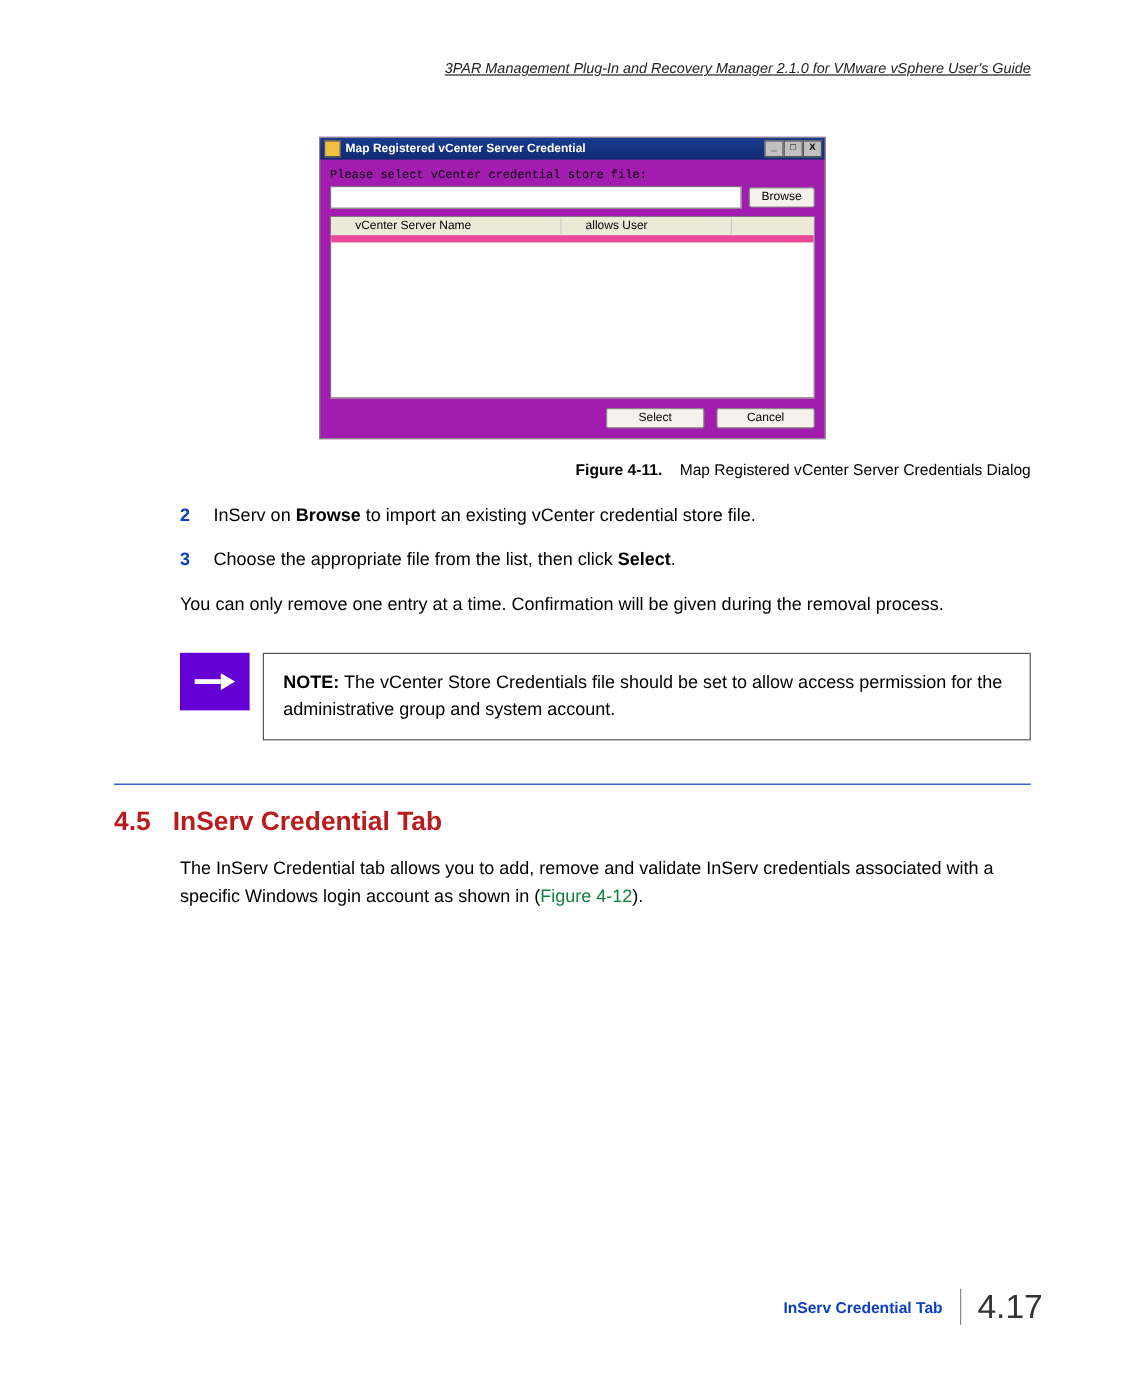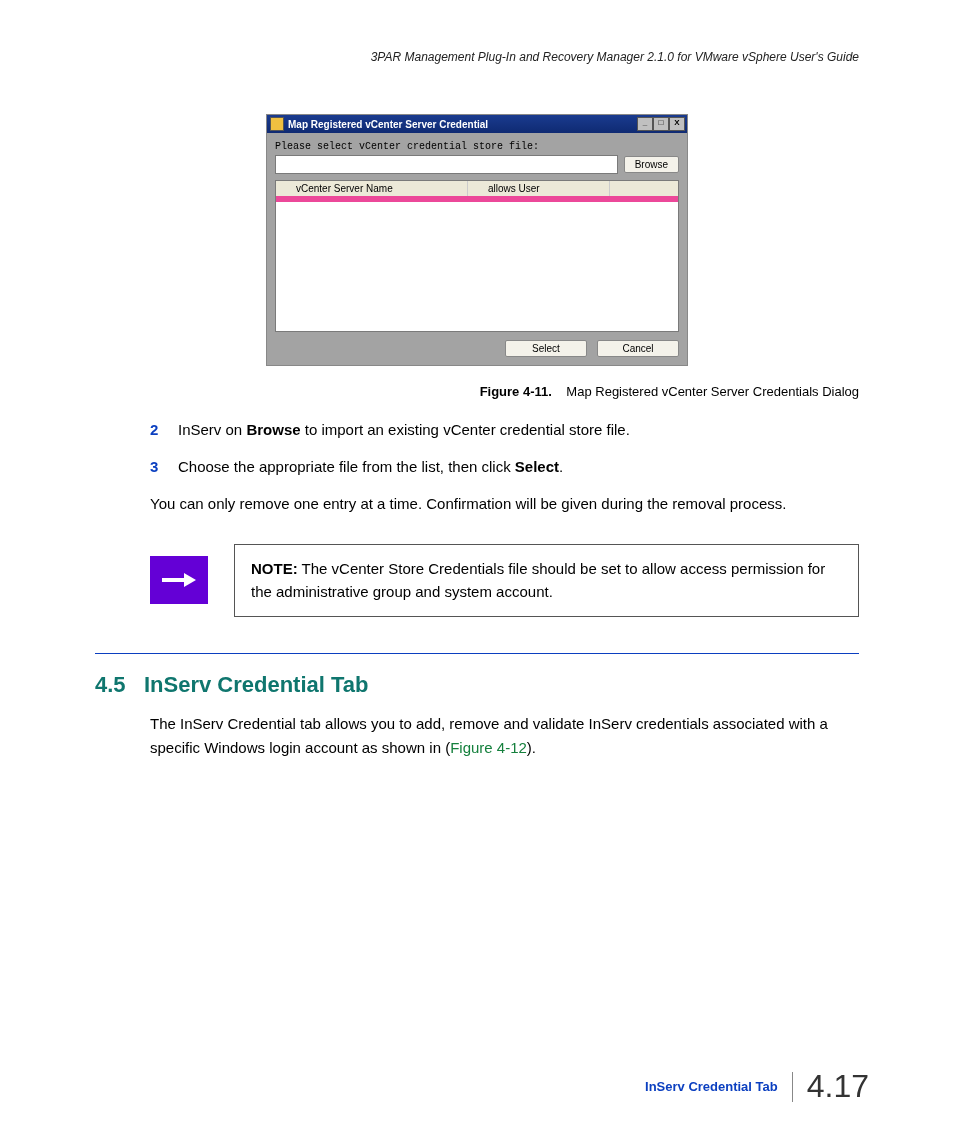--- a/index.html
+++ b/index.html
@@ -14,27 +14,28 @@
   }
   .page {
     padding: 50px 95px 0 95px;
   }
   .header-text {
     font-style: italic;
     font-size: 12px;
     text-align: right;
     margin-bottom: 50px;
     color: #222;
+    text-decoration: underline;
   }
   
   .dialog-wrap {
     width: 420px;
     margin: 0 auto 18px auto;
     border: 1px solid #888;
-    background: #a3a3a3;
+    background: #a21caf;
     font-family: Tahoma, Arial, sans-serif;
     font-size: 10px;
   }
   .dialog-titlebar {
     background: linear-gradient(#1a3b8f,#0f2a72);
     color: #fff;
     height: 18px;
     display: flex;
     align-items: center;
     padding: 0 2px 0 3px;
@@ -81,45 +82,45 @@
   }
   .figure-caption .fb { font-weight:bold; }
   
   .content { margin-left: 55px; margin-right: 0; }
   .step { display:flex; font-size:15px; margin-bottom:14px; line-height:1.5; }
   .step-num { color:#0b3fc0; font-weight:bold; width:28px; flex-shrink:0; }
   .step-text { flex:1; }
   .bold { font-weight:bold; }
   .para { font-size:15px; line-height:1.6; margin-bottom: 28px; }
   
-  .note-wrap { display:flex; align-items:center; gap:26px; margin: 20px 0 36px 55px; }
+  .note-wrap { display:flex; gap:11px; margin: 20px 0 36px 55px; }
   .note-icon {
     width:58px; height:48px; background:#6400d6; position:relative; flex-shrink:0;
   }
   .note-arrow {
     position:absolute; left:12px; top:17px; width:34px; height:14px;
   }
   .note-box {
     border:1px solid #555; padding:12px 16px; font-size:15px; line-height:1.55; flex:1;
   }
   
   .hr { border:none; border-top:1px solid #0b3fc0; margin: 0 0 18px 0; }
   .section-heading {
-    color:#0f766e; font-weight:bold; font-size:22px; margin: 12px 0 14px 0;
+    color:#b91c1c; font-weight:bold; font-size:22px; margin: 12px 0 14px 0;
     font-family: Arial, sans-serif;
   }
   .section-body { margin-left:55px; font-size:15px; line-height:1.6; }
   .link { color:#15803d; }
   
   .footer {
     position:absolute; bottom:40px; right:85px; display:flex; align-items:center; gap:14px;
   }
   .footer-label { color:#0b3fc0; font-weight:bold; font-size:13px; }
   .footer-divider { width:1px; height:30px; background:#888; }
-  .footer-page { font-size:32px; color:#333; font-weight:400; }
+  .footer-page { font-size:28px; color:#333; font-weight:400; }
 </style>
 </head>
 <body>
 
 <div class="page">
   <div class="header-text">3PAR Management Plug-In and Recovery Manager 2.1.0 for VMware vSphere User's Guide</div>
 
   <div class="dialog-wrap">
     <div class="dialog-titlebar">
       <div class="titlebar-icon"></div>

